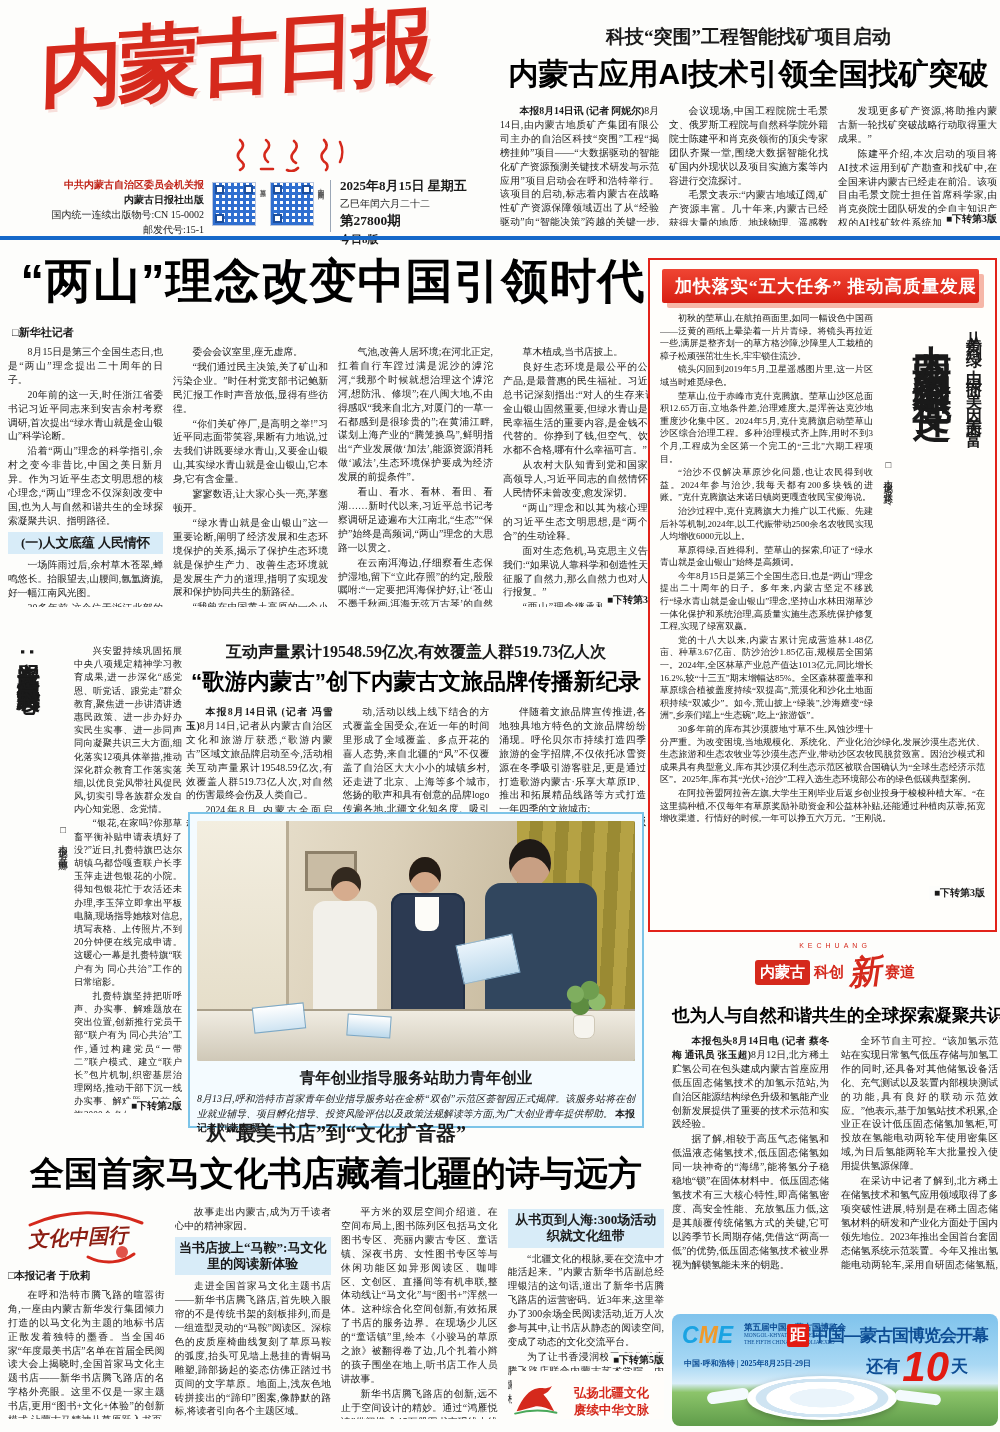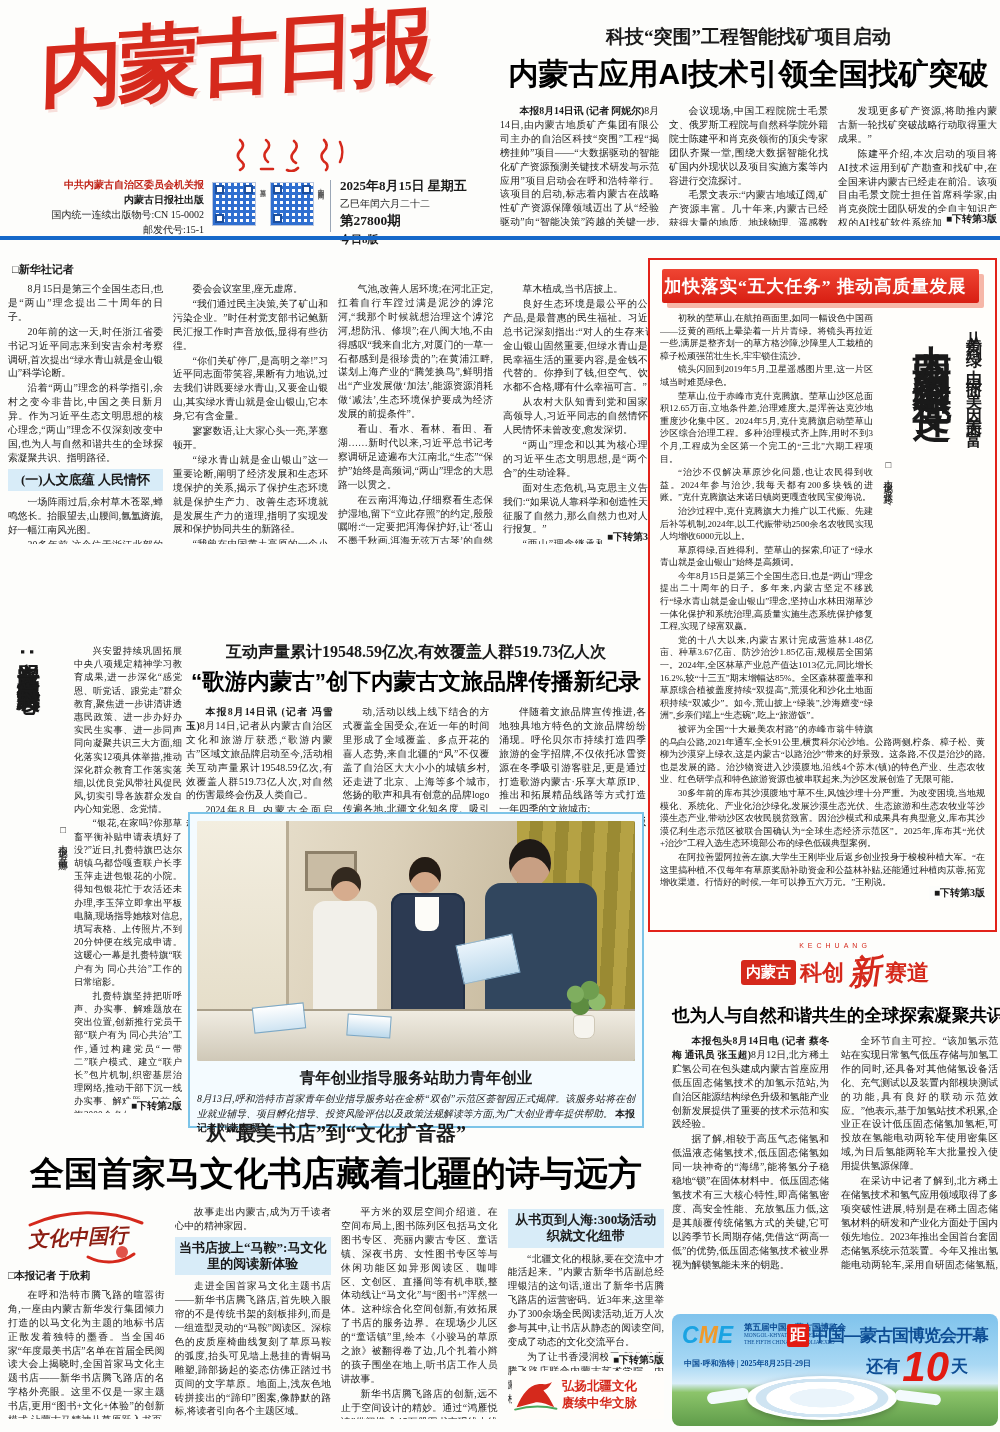--- a/index.html
+++ b/index.html
@@ -33,21 +33,21 @@
   .dateblock .d4{font-weight:bold;font-size:11px;}
   .vline{width:1px;background:#9aa6b6;}
   .bluerule{background:#1568c9;height:4px;left:0;width:1000px;top:236px;}
   
   .kicker{font-weight:bold;text-align:center;}
   .headline{font-family:"Liberation Sans",sans-serif;font-weight:900;color:#000;text-align:center;white-space:nowrap;}
   .byline{font-weight:bold;font-size:11px;}
   
   .redbox{border:2.5px solid #e2231a;background:#fffefb;padding:9px 10px 6px;}
   .banner{background:linear-gradient(180deg,#ef4533,#d81e12);color:#fff;font-weight:bold;font-size:17.5px;
-      text-align:left;padding:5px 2px;margin:0 6px 9px 2px;border-radius:2px;box-shadow:5px 5px 0 #f6b7a8;letter-spacing:1px;}
+      text-align:right;padding:5px 2px;margin:0 6px 9px 2px;border-radius:2px;box-shadow:5px 5px 0 #f6b7a8;letter-spacing:1px;}
   .rb-body{position:relative;height:590px;overflow:hidden;font-size:9px;line-height:1.4;text-align:justify;}
   .vt-float{float:right;width:104px;height:412px;position:relative;margin:0 0 8px 8px;}
   .vt-sub{position:absolute;right:0;top:6px;font-size:16px;font-weight:bold;letter-spacing:7px;height:400px;}
   .vt-main{position:absolute;right:26px;top:2px;font-size:39px;font-weight:900;letter-spacing:8px;height:410px;
       font-family:"Liberation Sans",sans-serif;}
   .vt-byline{position:absolute;left:0;top:148px;font-size:9.5px;height:160px;letter-spacing:2px;}
   
   .xa-title{font-size:23px;font-weight:900;letter-spacing:1px;height:470px;font-family:"Liberation Sans",sans-serif;}
   .xa-byline{font-size:9.5px;letter-spacing:2px;height:180px;}
   
@@ -55,23 +55,23 @@
   .photo{position:relative;width:100%;height:240px;overflow:hidden;border-radius:2px;
      background:linear-gradient(105deg,#ece5d4 0%,#dcd1ba 40%,#cabda2 70%,#ab9c80 100%);}
   .cap-title{font-weight:bold;font-size:15.5px;text-align:center;margin:7px 0 3px;font-family:"Liberation Sans",sans-serif;}
   .caption{font-size:9.8px;line-height:1.5;text-align:justify;font-style:italic;}
   .caption b{font-style:normal;}
   
   .sci-logo{text-align:center;}
   .sci-en{color:#d5291c;font-size:7px;letter-spacing:4px;font-family:"Liberation Sans",sans-serif;}
   .sci-row{display:flex;align-items:center;justify-content:center;gap:4px;margin-top:1px;}
   .sci-p1{background:#d5291c;color:#fff;font-weight:900;font-size:15px;padding:3px 5px;border-radius:3px;}
-  .sci-p2,.sci-p4{color:#d5291c;font-weight:900;font-size:22px;font-family:"Liberation Sans",sans-serif;}
+  .sci-p2,.sci-p4{color:#d5291c;font-weight:900;font-size:15px;font-family:"Liberation Sans",sans-serif;}
   .sci-p3{color:#d5291c;font-weight:900;font-size:33px;font-style:italic;font-family:"Liberation Serif",serif;transform:rotate(-6deg);}
-  .hong{position:absolute;right:0;bottom:0;width:152px;height:48px;display:flex;align-items:center;gap:4px;background:#fffdfa;}
+  .hong{position:absolute;right:0;bottom:0;width:152px;height:48px;display:flex;align-items:flex-end;gap:16px;background:#fffdfa;}
   .hong .txt{color:#d5291c;font-weight:900;font-size:12.5px;line-height:1.35;font-family:"Liberation Sans",sans-serif;white-space:nowrap;}
   .chn-logo{position:relative;width:128px;height:58px;margin:2px auto 4px;}
   .chn-text{position:absolute;left:6px;top:16px;font-size:20px;font-weight:900;font-style:italic;color:#8c1d12;
      white-space:nowrap;transform:rotate(-3deg);}
   
   .ad{border-radius:8px;overflow:hidden;position:relative;
       background:linear-gradient(180deg,#7fc3ec 0%,#a8d8f4 45%,#d8edf9 62%,#8cc46a 70%,#5f9c4a 100%);}
   .ad-cme{position:absolute;left:10px;top:8px;font-weight:900;font-style:italic;font-size:23px;font-family:"Liberation Sans",sans-serif;}
   .ad-cme .c1{color:#1aa3e2}.ad-cme .c2{color:#f09a2a}.ad-cme .c3{color:#1aa3e2}
   .ad-exn{position:absolute;left:72px;top:8px;color:#0d4d94;line-height:1.2;}
@@ -153,20 +153,21 @@
             <p class="para">陈建平介绍,本次启动的项目将AI技术运用到矿产勘查和找矿中,在全国来讲内蒙古已经走在前沿。该项目由毛景文院士担任首席科学家,由肖克炎院士团队研发的全自主知识产权的AI找矿软件系统加持,再加上大量的地质数据作支撑,这三大优势将推动内蒙古找矿勘查工作取得新的突破和重大进展。</p>
           </div>
         <span class="cont">■下转第3版</span>
       </div>
     </div>
   </div>
 
   <div class="abs bluerule"></div>
 
   <div class="abs" style="left:8px;top:250px;width:650px;">
+    <div class="headline" style="font-size:47px;letter-spacing:1px;">“两山”理念改变中国引领时代</div>
     <div class="byline" style="margin:12px 0 5px 4px;">□新华社记者</div>
     <div class="cols bd" style="height:262px;">
       <div class="col">
         <div>
             <p class="para">8月15日是第三个全国生态日,也是“两山”理念提出二十周年的日子。</p>
             <p class="para">20年前的这一天,时任浙江省委书记习近平同志来到安吉余村考察调研,首次提出“绿水青山就是金山银山”科学论断。</p>
             <p class="para">沿着“两山”理念的科学指引,余村之变今非昔比,中国之美日新月异。作为习近平生态文明思想的核心理念,“两山”理念不仅深刻改变中国,也为人与自然和谐共生的全球探索凝聚共识、指明路径。</p>
           </div>
         <div class="subhead">(一)人文底蕴 人民情怀</div>
         <div>
@@ -213,21 +214,20 @@
           <p class="para">初秋的茔草山,在航拍画面里,如同一幅设色中国画——泛黄的画纸上晕染着一片片青绿。将镜头再拉近一些,满屏是整齐划一的草方格沙障,沙障里人工栽植的樟子松顽强茁壮生长,牢牢锁住流沙。</p>
           <p class="para">镜头闪回到2019年5月,卫星遥感图片里,这一片区域当时难觅绿色。</p>
           <p class="para">茔草山,位于赤峰市克什克腾旗。茔草山沙区总面积12.65万亩,立地条件差,治理难度大,是浑善达克沙地重度沙化集中区。2024年5月,克什克腾旗启动茔草山沙区综合治理工程。多种治理模式齐上阵,用时不到3个月,工程成为全区第一个完工的“三北”六期工程项目。</p>
           <p class="para">“治沙不仅解决草原沙化问题,也让农民得到收益。2024年参与治沙,我每天都有200多块钱的进账。”克什克腾旗达来诺日镇岗更嘎查牧民宝俊海说。</p>
           <p class="para">治沙过程中,克什克腾旗大力推广以工代赈、先建后补等机制,2024年,以工代赈带动2500余名农牧民实现人均增收6000元以上。</p>
           <p class="para">草原得绿,百姓得利。茔草山的探索,印证了“绿水青山就是金山银山”始终是高频词。</p>
           <p class="para">今年8月15日是第三个全国生态日,也是“两山”理念提出二十周年的日子。多年来,内蒙古坚定不移践行“绿水青山就是金山银山”理念,坚持山水林田湖草沙一体化保护和系统治理,高质量实施生态系统保护修复工程,实现了绿富双赢。</p>
           <p class="para">党的十八大以来,内蒙古累计完成营造林1.48亿亩、种草3.67亿亩、防沙治沙1.85亿亩,规模居全国第一。2024年,全区林草产业总产值达1013亿元,同比增长16.2%,较“十三五”期末增幅达85%。全区森林覆盖率和草原综合植被盖度持续“双提高”,荒漠化和沙化土地面积持续“双减少”。如今,荒山披上“绿装”,沙海嬗变“绿洲”,乡亲们端上“生态碗”,吃上“旅游饭”。</p>
         </div>
       <div>
-          <p class="para">被评为全国“十大最美农村路”的赤峰市翁牛特旗的乌白公路,2021年通车,全长91公里,横贯科尔沁沙地。公路两侧,柠条、樟子松、黄柳为沙漠穿上绿衣,这是内蒙古“以路治沙”带来的好景致。这条路,不仅是治沙的路,也是发展的路。治沙物资进入沙漠腹地,沿线4个苏木(镇)的特色产业、生态农牧业、红色研学点和特色旅游资源也被串联起来,为沙区发展创造了无限可能。</p>
           <p class="para">30多年前的库布其沙漠腹地寸草不生,风蚀沙埋十分严重。为改变困境,当地规模化、系统化、产业化治沙绿化,发展沙漠生态光伏、生态旅游和生态农牧业等沙漠生态产业,带动沙区农牧民脱贫致富。因治沙模式和成果具有典型意义,库布其沙漠亿利生态示范区被联合国确认为“全球生态经济示范区”。2025年,库布其“光伏+治沙”工程入选生态环境部公布的绿色低碳典型案例。</p>
           <p class="para">在阿拉善盟阿拉善左旗,大学生王刚毕业后返乡创业投身于梭梭种植大军。“在这里搞种植,不仅每年有草原奖励补助资金和公益林补贴,还能通过种植肉苁蓉,拓宽增收渠道。行情好的时候,一年可以挣五六万元。”王刚说。</p>
         </div>
       <span class="cont" style="bottom:2px;">■下转第3版</span>
     </div>
   </div>
 
   <div class="abs" style="left:8px;top:645px;width:174px;height:470px;">
     <div class="abs vt xa-title" style="left:6px;top:0;">兴安盟:聚焦民生办实事『一线解题』暖民心</div>
     <div class="abs vt xa-byline" style="left:48px;top:180px;">□本报记者 高敏娜</div>

